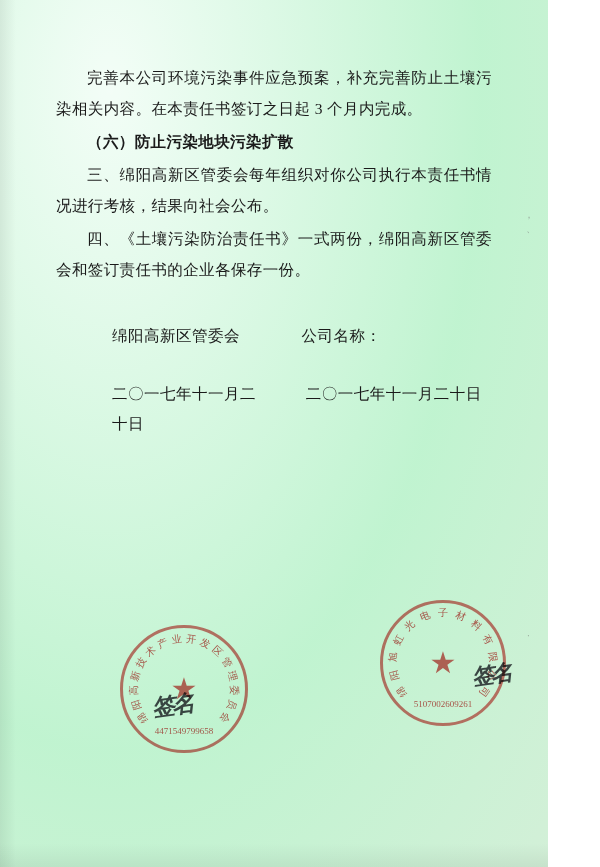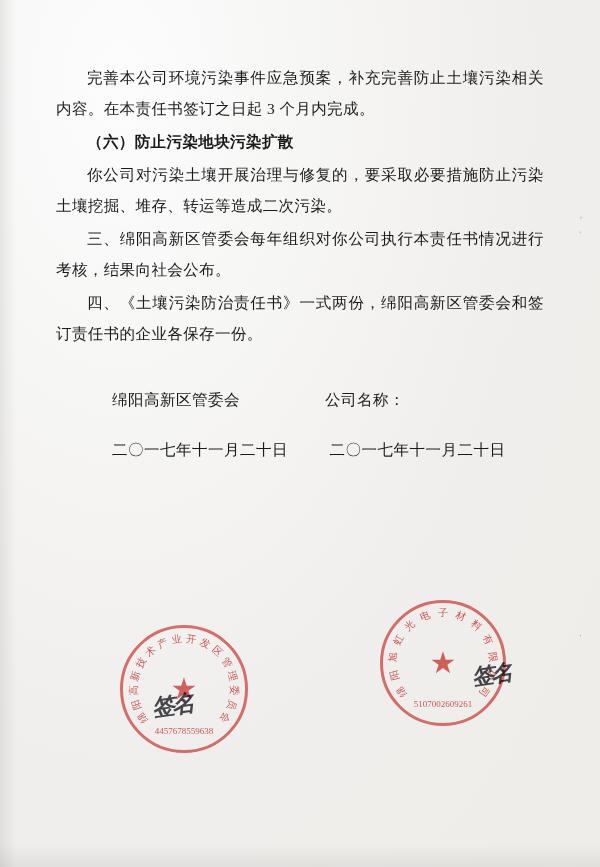--- a/index.html
+++ b/index.html
@@ -8,23 +8,23 @@
   }
   body {
     width: 600px;
     height: 867px;
     background: #ffffff;
     font-family: "Liberation Serif", "DejaVu Serif", serif;
     overflow: hidden;
   }
   #page {
     position: relative;
-    width: 600px;
+    width: 548px;
     height: 867px;
-    background: #e5e5e5;
+    background: #86efac;
     overflow: hidden;
   }
   
   #page::before {
     content: "";
     position: absolute;
     inset: 0;
     background:
       radial-gradient(ellipse at 20% 10%, rgba(255,255,255,0.9) 0%, rgba(250,248,244,0.5) 60%, rgba(243,240,234,0.7) 100%);
     pointer-events: none;
@@ -71,21 +71,21 @@
     width: 250px;
     padding-left: 30px;
     box-sizing: border-box;
   }
   .date-row {
     display: flex;
     justify-content: flex-start;
     font-size: 15.5px;
     color: #1a1a1a;
     line-height: 30px;
-    margin-top: 20px;
+    margin-top: 28px;
     letter-spacing: 0.5px;
     gap: 8px;
   }
   .date-left {
     width: 240px;
     padding-left: 56px;
     box-sizing: border-box;
   }
   .date-right {
     width: 250px;
@@ -199,21 +199,20 @@
   }
 </style>
 </head>
 <body>
 
 <div id="page">
 
   <div class="doc-body">
     <p class="para">完善本公司环境污染事件应急预案，补充完善防止土壤污染相关内容。在本责任书签订之日起 3 个月内完成。</p>
     <p class="para heading">（六）防止污染地块污染扩散</p>
-    <p class="para">你公司对污染土壤开展治理与修复的，要采取必要措施防止污染土壤挖掘、堆存、转运等造成二次污染。</p>
     <p class="para">三、绵阳高新区管委会每年组织对你公司执行本责任书情况进行考核，结果向社会公布。</p>
     <p class="para">四、《土壤污染防治责任书》一式两份，绵阳高新区管委会和签订责任书的企业各保存一份。</p>
   </div>
 
   <div class="sign-block">
     <div class="sign-row">
       <div class="sign-left">绵阳高新区管委会</div>
       <div class="sign-right">公司名称：</div>
     </div>
     <div class="date-row">
@@ -235,21 +234,21 @@
         <span style="transform: rotate(-98.3333deg) translate(50px) rotate(90deg) translate(-50%, -50%);">业</span>
         <span style="transform: rotate(-81.6667deg) translate(50px) rotate(90deg) translate(-50%, -50%);">开</span>
         <span style="transform: rotate(-65deg) translate(50px) rotate(90deg) translate(-50%, -50%);">发</span>
         <span style="transform: rotate(-48.3333deg) translate(50px) rotate(90deg) translate(-50%, -50%);">区</span>
         <span style="transform: rotate(-31.6667deg) translate(50px) rotate(90deg) translate(-50%, -50%);">管</span>
         <span style="transform: rotate(-15deg) translate(50px) rotate(90deg) translate(-50%, -50%);">理</span>
         <span style="transform: rotate(1.66667deg) translate(50px) rotate(90deg) translate(-50%, -50%);">委</span>
         <span style="transform: rotate(18.3333deg) translate(50px) rotate(90deg) translate(-50%, -50%);">员</span>
         <span style="transform: rotate(35deg) translate(50px) rotate(90deg) translate(-50%, -50%);">会</span>
       </div>
-    <div class="seal-bottom">4457678559638</div>
+    <div class="seal-bottom">4471549799658</div>
   </div>
 
   <div class="seal" id="seal-right">
     <div class="star">★</div>
     <div class="seal-text">
         <span style="transform: rotate(-215deg) translate(50px) rotate(90deg) translate(-50%, -50%);">绵</span>
         <span style="transform: rotate(-194.167deg) translate(50px) rotate(90deg) translate(-50%, -50%);">阳</span>
         <span style="transform: rotate(-173.333deg) translate(50px) rotate(90deg) translate(-50%, -50%);">旭</span>
         <span style="transform: rotate(-152.5deg) translate(50px) rotate(90deg) translate(-50%, -50%);">虹</span>
         <span style="transform: rotate(-131.667deg) translate(50px) rotate(90deg) translate(-50%, -50%);">光</span>

